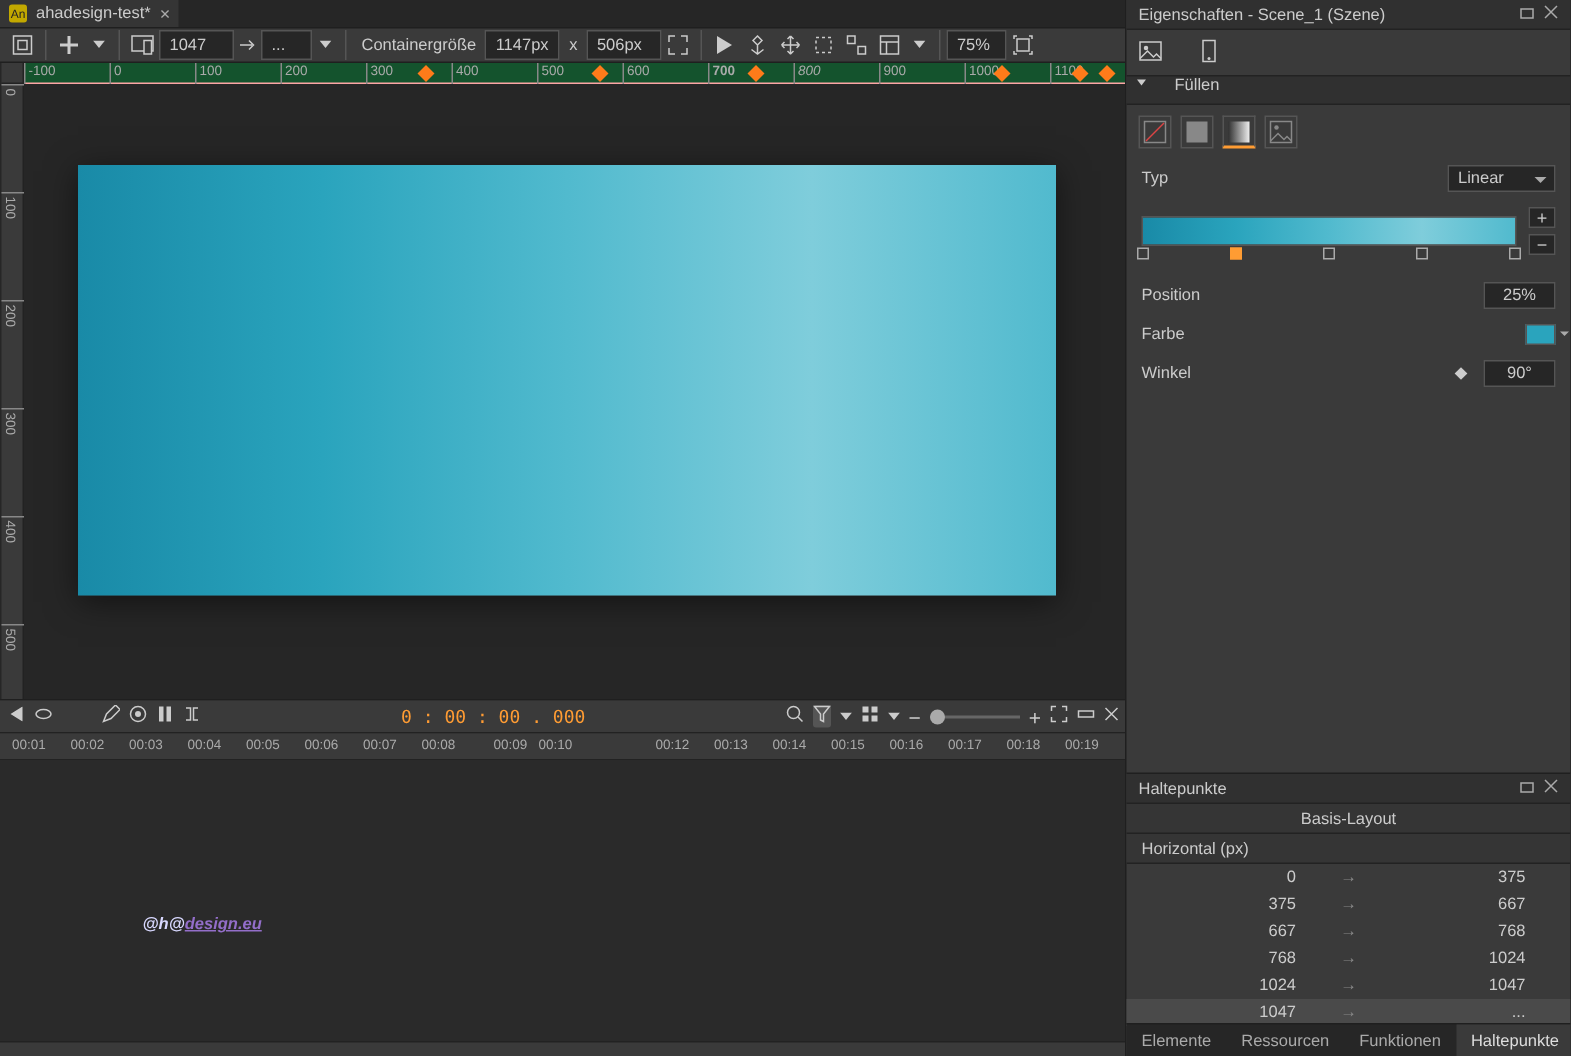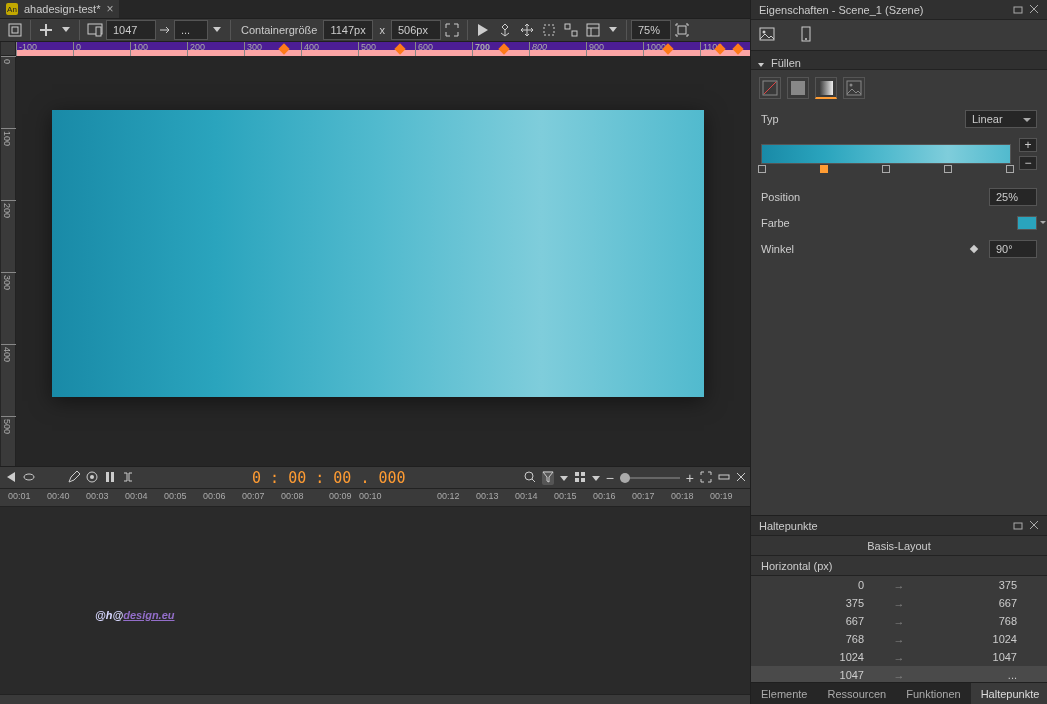--- a/index.html
+++ b/index.html
@@ -15,62 +15,62 @@
 .toolbar { position: absolute; top: 18px; left: 0; right: 297px; height: 24px; background: #3a3a3a; display: flex; align-items: center; padding: 0 4px; gap: 0; border-top: 1px solid #1f1f1f; border-bottom: 1px solid #1f1f1f; }
 .toolbar .sep { width: 1px; height: 20px; background: #555; margin: 0 4px; }
 .toolbar .btn { width: 22px; height: 22px; display: flex; align-items: center; justify-content: center; cursor: pointer; }
 .toolbar .field { background: #262626; border: 1px solid #555; height: 20px; padding: 0 6px; display: flex; align-items: center; min-width: 50px; }
 .toolbar .label { padding: 0 6px; color: #ccc; }
 .toolbar .small { width: 18px; }
 
 svg { pointer-events: none; }
 
 
-.hruler { position: absolute; top: 42px; left: 16px; right: 297px; height: 14px; background: #4c1d95; border-bottom: 6px solid #fca5a5; }
+.hruler { position: absolute; top: 42px; left: 16px; right: 297px; height: 14px; background: #14532d; border-bottom: 1px solid #fca5a5; }
 .hruler .tick { position: absolute; top: 0; height: 14px; border-left: 1px solid #888; }
 .hruler .tick span { position: absolute; top: 0; left: 2px; font-size: 9px; color: #aaa; }
 .hruler .mark { position: absolute; top: 3px; width: 8px; height: 8px; background: #ff7b1a; transform: rotate(45deg); }
 .vruler { position: absolute; top: 56px; left: 1px; width: 15px; bottom: 238px; background: #3a3a3a; border-right: 1px solid #222; }
 .vruler .tick { position: absolute; left: 0; width: 15px; border-top: 1px solid #888; }
 .vruler .tick span { position: absolute; left: 1px; top: 2px; font-size: 9px; color: #aaa; writing-mode: vertical-lr; }
 .rcorner { position: absolute; top: 42px; left: 1px; width: 15px; height: 14px; background: #3a3a3a; border-right: 1px solid #222; border-bottom: 1px solid #222; }
 
 
 .canvas-area { position: absolute; top: 56px; left: 16px; right: 297px; bottom: 238px; background: #262626; overflow: hidden; }
 .stage { position: absolute; top: 54px; left: 36px; width: 652px; height: 287px; background: linear-gradient(90deg, #198aa7 0%, #2aa4bd 25%, #51bace 50%, #7fcddb 75%, #51bace 100%); box-shadow: 0 4px 20px rgba(0,0,0,0.5); }
 
 
 .timeline { position: absolute; left: 0; right: 297px; bottom: 0; height: 238px; background: #303030; border-top: 1px solid #1f1f1f; display: flex; flex-direction: column; }
 .tl-toolbar { height: 22px; background: #3a3a3a; display: flex; align-items: center; padding: 0 4px; justify-content: space-between; border-bottom: 1px solid #222; }
 .tl-left, .tl-right { display: flex; align-items: center; gap: 6px; }
-.tl-time { color: #ff9c33; font-family: monospace; font-size: 15px; }
+.tl-time { color: #ff9c33; font-family: monospace; font-size: 12px; }
 .tl-ruler { height: 18px; background: #3a3a3a; position: relative; border-bottom: 1px solid #222; }
 .tl-ruler .t { position: absolute; top: 2px; font-size: 9px; color: #aaa; }
 .tl-body { flex: 1; background: #2a2a2a; position: relative; }
 .watermark { position: absolute; bottom: 70px; left: 95px; font-size: 18px; font-style: italic; font-weight: bold; }
 .watermark .a { color: #d8d8ff; }
 .watermark .b { color: #936ec9; text-decoration: underline; }
 .tl-scroll { height: 10px; background: #3a3a3a; border-top: 1px solid #222; }
 
 .slider-track { width: 60px; height: 2px; background: #666; position: relative; }
 .slider-thumb { position: absolute; top: -4px; left: 0; width: 10px; height: 10px; background: #aaa; border-radius: 50%; }
 
 
 .right { position: absolute; top: 0; right: 0; width: 297px; height: 704px; background: #3a3a3a; display: flex; flex-direction: column; border-left: 1px solid #1f1f1f; }
 .panel-title { height: 20px; background: #303030; display: flex; align-items: center; padding: 0 8px; justify-content: space-between; border-bottom: 1px solid #222; }
 .panel-title .ctrls { display: flex; gap: 6px; }
 .panel-iconrow { height: 30px; display: flex; align-items: center; padding: 0 8px; gap: 24px; }
-.section-head { height: 20px; background: #303030; display: flex; align-items: flex-end; padding: 0 6px; gap: 6px; border-top: 1px solid #222; border-bottom: 1px solid #222; }
+.section-head { height: 20px; background: #303030; display: flex; align-items: flex-start; padding: 0 6px; gap: 18px; border-top: 1px solid #222; border-bottom: 1px solid #222; }
 .fill-types { height: 36px; display: flex; align-items: center; padding: 0 8px; gap: 6px; }
 .fill-btn { width: 22px; height: 22px; border: 1px solid #555; display: flex; align-items: center; justify-content: center; cursor: pointer; }
 .fill-btn.active { border-bottom: 2px solid #ff9c33; }
 .prop-row { display: flex; align-items: center; justify-content: space-between; padding: 4px 10px; height: 26px; }
 .prop-select { background: #262626; border: 1px solid #555; padding: 2px 18px 2px 6px; position: relative; min-width: 72px; }
 .prop-select::after { content: ""; position: absolute; right: 5px; top: 7px; border: 4px solid transparent; border-top-color: #aaa; }
-.prop-input { background: #262626; border: 1px solid #555; padding: 2px 6px; width: 48px; text-align: left; }
+.prop-input { background: #262626; border: 1px solid #555; padding: 2px 6px; width: 48px; text-align: center; }
 .grad-editor { padding: 6px 10px; display: flex; align-items: center; gap: 8px; }
 .grad-bar { flex: 1; height: 20px; background: linear-gradient(90deg, #198aa7 0%, #2aa4bd 25%, #51bace 50%, #7fcddb 75%, #51bace 100%); border: 1px solid #555; position: relative; }
 .grad-stop { position: absolute; bottom: -10px; width: 8px; height: 8px; background: #3a3a3a; border: 1px solid #aaa; transform: translateX(-50%); }
 .grad-stop.sel { background: #ff9c33; border-color: #ff9c33; }
 .grad-btns { display: flex; flex-direction: column; gap: 4px; }
 .grad-btns div { width: 18px; height: 14px; background: #262626; border: 1px solid #555; display: flex; align-items: center; justify-content: center; cursor: pointer; font-size: 12px; line-height: 1; }
 .swatch { width: 20px; height: 14px; background: #2aa4bd; border: 1px solid #555; position: relative; }
 .swatch::after { content: ""; position: absolute; right: -10px; top: 4px; border: 3px solid transparent; border-top-color: #aaa; }
 
 .prop-flex { flex: 1; }
@@ -342,21 +342,21 @@
       <div class="btn"><svg width="12" height="12">
             <rect x="1" y="4" width="10" height="4" fill="none" stroke="#ccc"></rect>
           </svg></div>
       <div class="btn"><svg width="10" height="10">
             <path d="M1 1l8 8M9 1l-8 8" stroke="#ccc"></path>
           </svg></div>
     </div>
   </div>
   <div class="tl-ruler" id="tlruler">
       <span class="t" style="left: 8px;">00:01</span>
-      <span class="t" style="left: 47px;">00:40</span>
+      <span class="t" style="left: 47px;">00:02</span>
       <span class="t" style="left: 86px;">00:03</span>
       <span class="t" style="left: 125px;">00:04</span>
       <span class="t" style="left: 164px;">00:05</span>
       <span class="t" style="left: 203px;">00:06</span>
       <span class="t" style="left: 242px;">00:07</span>
       <span class="t" style="left: 281px;">00:08</span>
       <span class="t" style="left: 329px;">00:09</span>
       <span class="t" style="left: 359px;">00:10</span>
       <span class="t" style="left: 398px; margin-top: 35px;">00:11</span>
       <span class="t" style="left: 437px;">00:12</span>

